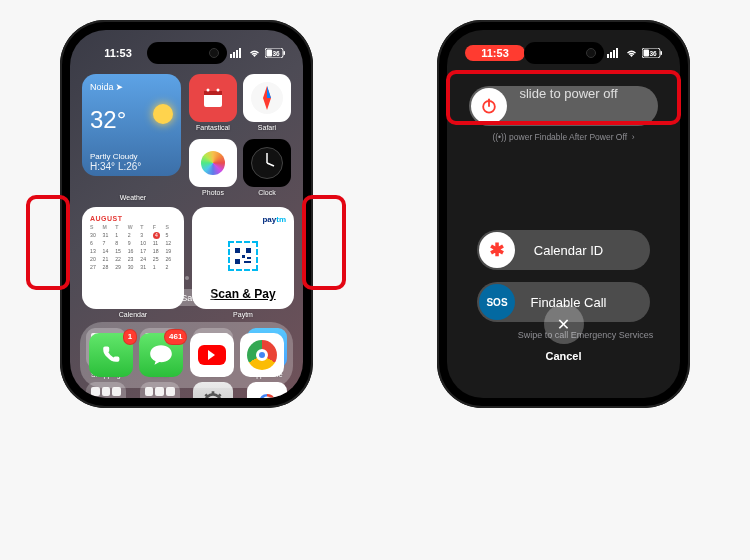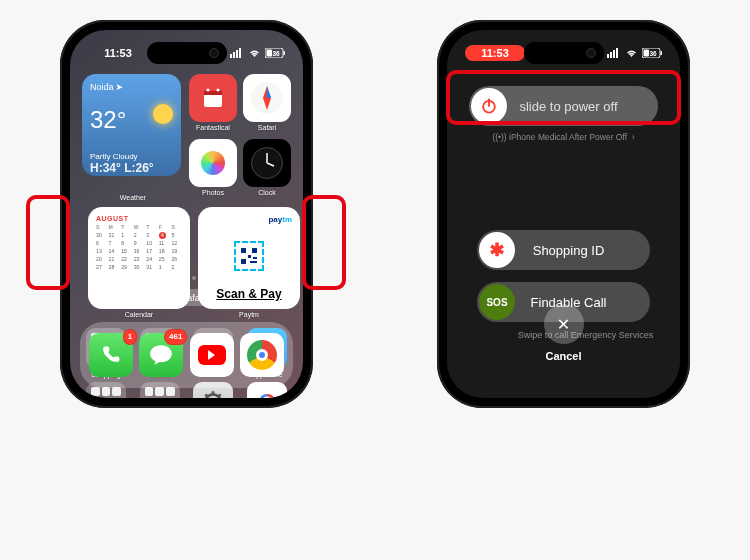--- a/index.html
+++ b/index.html
@@ -57,21 +57,21 @@
     background: #fff;
     padding: 8px;
     position: relative;
     overflow: hidden;
   }
   .widget.weather { background: linear-gradient(#5da3e6,#3b6fa8); color: #fff; }
   .w-loc { font-size: 9px; font-weight: 400; display: flex; gap: 2px; align-items: center; }
   .w-temp { font-size: 24px; font-weight: 300; margin-top: 14px; }
   .w-sun { position: absolute; right: 8px; top: 30px; width: 20px; height: 20px; background: #ffd34d; border-radius: 50%; box-shadow: 0 0 10px #ffd34d; }
   .w-cond { font-size: 8px; margin-top: 18px; }
-  .w-hl { font-size: 12px; opacity: .9; font-weight: bold; }
+  .w-hl { font-size: 10px; opacity: .9; }
   .split { display: flex; flex-direction: column; gap: 8px; width: 102px; }
   .miniapps { display: flex; gap: 6px; }
   .mini {
     width: 48px; height: 48px; border-radius: 11px;
     display: flex; align-items: center; justify-content: center;
     font-size: 20px;
   }
   .mini.fant { background: #e94545; color: #fff; }
   .compass { background: #fff; position: relative; }
   .compass::after { content: ""; position: absolute; inset: 8px; border-radius: 50%; background: #f7f7f7; }
@@ -134,35 +134,35 @@
   .chrome-ring .c { width:12px;height:12px;border-radius:50%;background:#4285f4;border:3px solid #fff; }
   
   .hl { position:absolute; border:4px solid #e30613; border-radius:10px; z-index:40; }
   .hl1 { left: 26px; top: 195px; width: 44px; height: 95px; }
   .hl2 { left: 302px; top: 195px; width: 44px; height: 95px; }
   .hl3 { left: 446px; top: 70px; width: 235px; height: 55px; }
   
   .pwr-slider {
     position:absolute; top: 56px; left: 22px; right: 22px; height: 40px;
     background: rgba(255,255,255,.30); border-radius: 20px;
-    display:flex; align-items:center;
+    display:flex; align-items:flex-start;
   }
   .pwr-knob { width:36px;height:36px;background:#fff;border-radius:50%; margin:2px; display:flex;align-items:center;justify-content:center; color:#ff3b30; }
   .pwr-text { flex:1; text-align:center; color: rgba(255,255,255,.8); font-size:13px; padding-right:30px; }
   .find { position:absolute; top: 102px; left:0; right:0; text-align:center; color:#8e8e93; font-size:8.5px; }
   .pill {
     position:absolute; left: 30px; right:30px; height:40px;
     background: rgba(255,255,255,.22); border-radius:20px;
     display:flex; align-items:center;
   }
   .pill.med { top: 200px; }
   .pill.sos { top: 252px; }
   .pill .knob { width:36px;height:36px;background:#fff;border-radius:50%; margin:2px; display:flex;align-items:center;justify-content:center; }
   .knob.red { color:#ff3b30; font-size:18px; font-weight:700; }
-  .knob.sos { background:#4d7c0f; color:#fff; font-size:10px; font-weight:800; }
+  .knob.sos { background:#0369a1; color:#fff; font-size:10px; font-weight:800; }
   .pill .plabel { flex:1; text-align:center; color:#fff; font-size:13px; padding-right:30px; }
   .swipe-note { position:absolute; top: 300px; left:0; right:0; text-align:center; color:#8e8e93; font-size:9px;margin-left:44px; }
   .cancel {
     position:absolute; bottom:36px; left:50%; transform:translateX(-50%);
     display:flex; flex-direction:column; align-items:center; gap:6px;
   }
   .cancel .cbtn { width:40px;height:40px;border-radius:50%;background:rgba(255,255,255,.25); display:flex;align-items:center;justify-content:center; color:#fff; }
   .cancel .clbl { color:#fff; font-size:11px;font-weight:bold; }
   .power-svg { width:20px; height:20px; }
 </style>
@@ -255,21 +255,21 @@
                       <line x1="24" y1="24" x2="31" y2="27" stroke="#fff" stroke-width="1.5"></line>
                     </svg>
                 </div>
                 <div class="tiny-label">Clock</div>
               </div>
             </div>
           </div>
         </div>
         <div class="tiny-label" style="width:102px;margin-top:-2px;">Weather</div>
 
-        <div class="row-widgets" style="margin-top:6px;margin-left:6px;">
+        <div class="row-widgets" style="margin-top:6px;">
           <div style="display:flex;flex-direction:column;align-items:center;">
             <div class="widget cal">
               <div class="cal-month">AUGUST</div>
               <div class="cal-grid" id="cal-grid">
                   <span class="hd">S</span>
                   <span class="hd">M</span>
                   <span class="hd">T</span>
                   <span class="hd">W</span>
                   <span class="hd">T</span>
                   <span class="hd">F</span>
@@ -531,25 +531,25 @@
 
       <div class="pwr-slider">
         <div class="pwr-knob">
           <svg class="power-svg" viewBox="0 0 24 24">
               <circle cx="12" cy="13" r="7" stroke="#ff3b30" stroke-width="2.2" fill="none"></circle>
               <line x1="12" y1="4" x2="12" y2="12" stroke="#ff3b30" stroke-width="2.2" stroke-linecap="round"></line>
             </svg>
         </div>
         <div class="pwr-text">slide to power off</div>
       </div>
-      <div class="find">((•)) <span>iPhone Medical After Power Off</span> &nbsp;›</div>
+      <div class="find">((•)) <span>power Findable After Power Off</span> &nbsp;›</div>
 
       <div class="pill med">
         <div class="knob red">✱</div>
-        <div class="plabel">Shopping ID</div>
+        <div class="plabel">Calendar ID</div>
       </div>
       <div class="pill sos">
         <div class="knob sos">SOS</div>
         <div class="plabel">Findable Call</div>
       </div>
       <div class="swipe-note">Swipe to call Emergency Services</div>
 
       <div class="cancel">
         <div class="cbtn">
           <span>✕</span>

